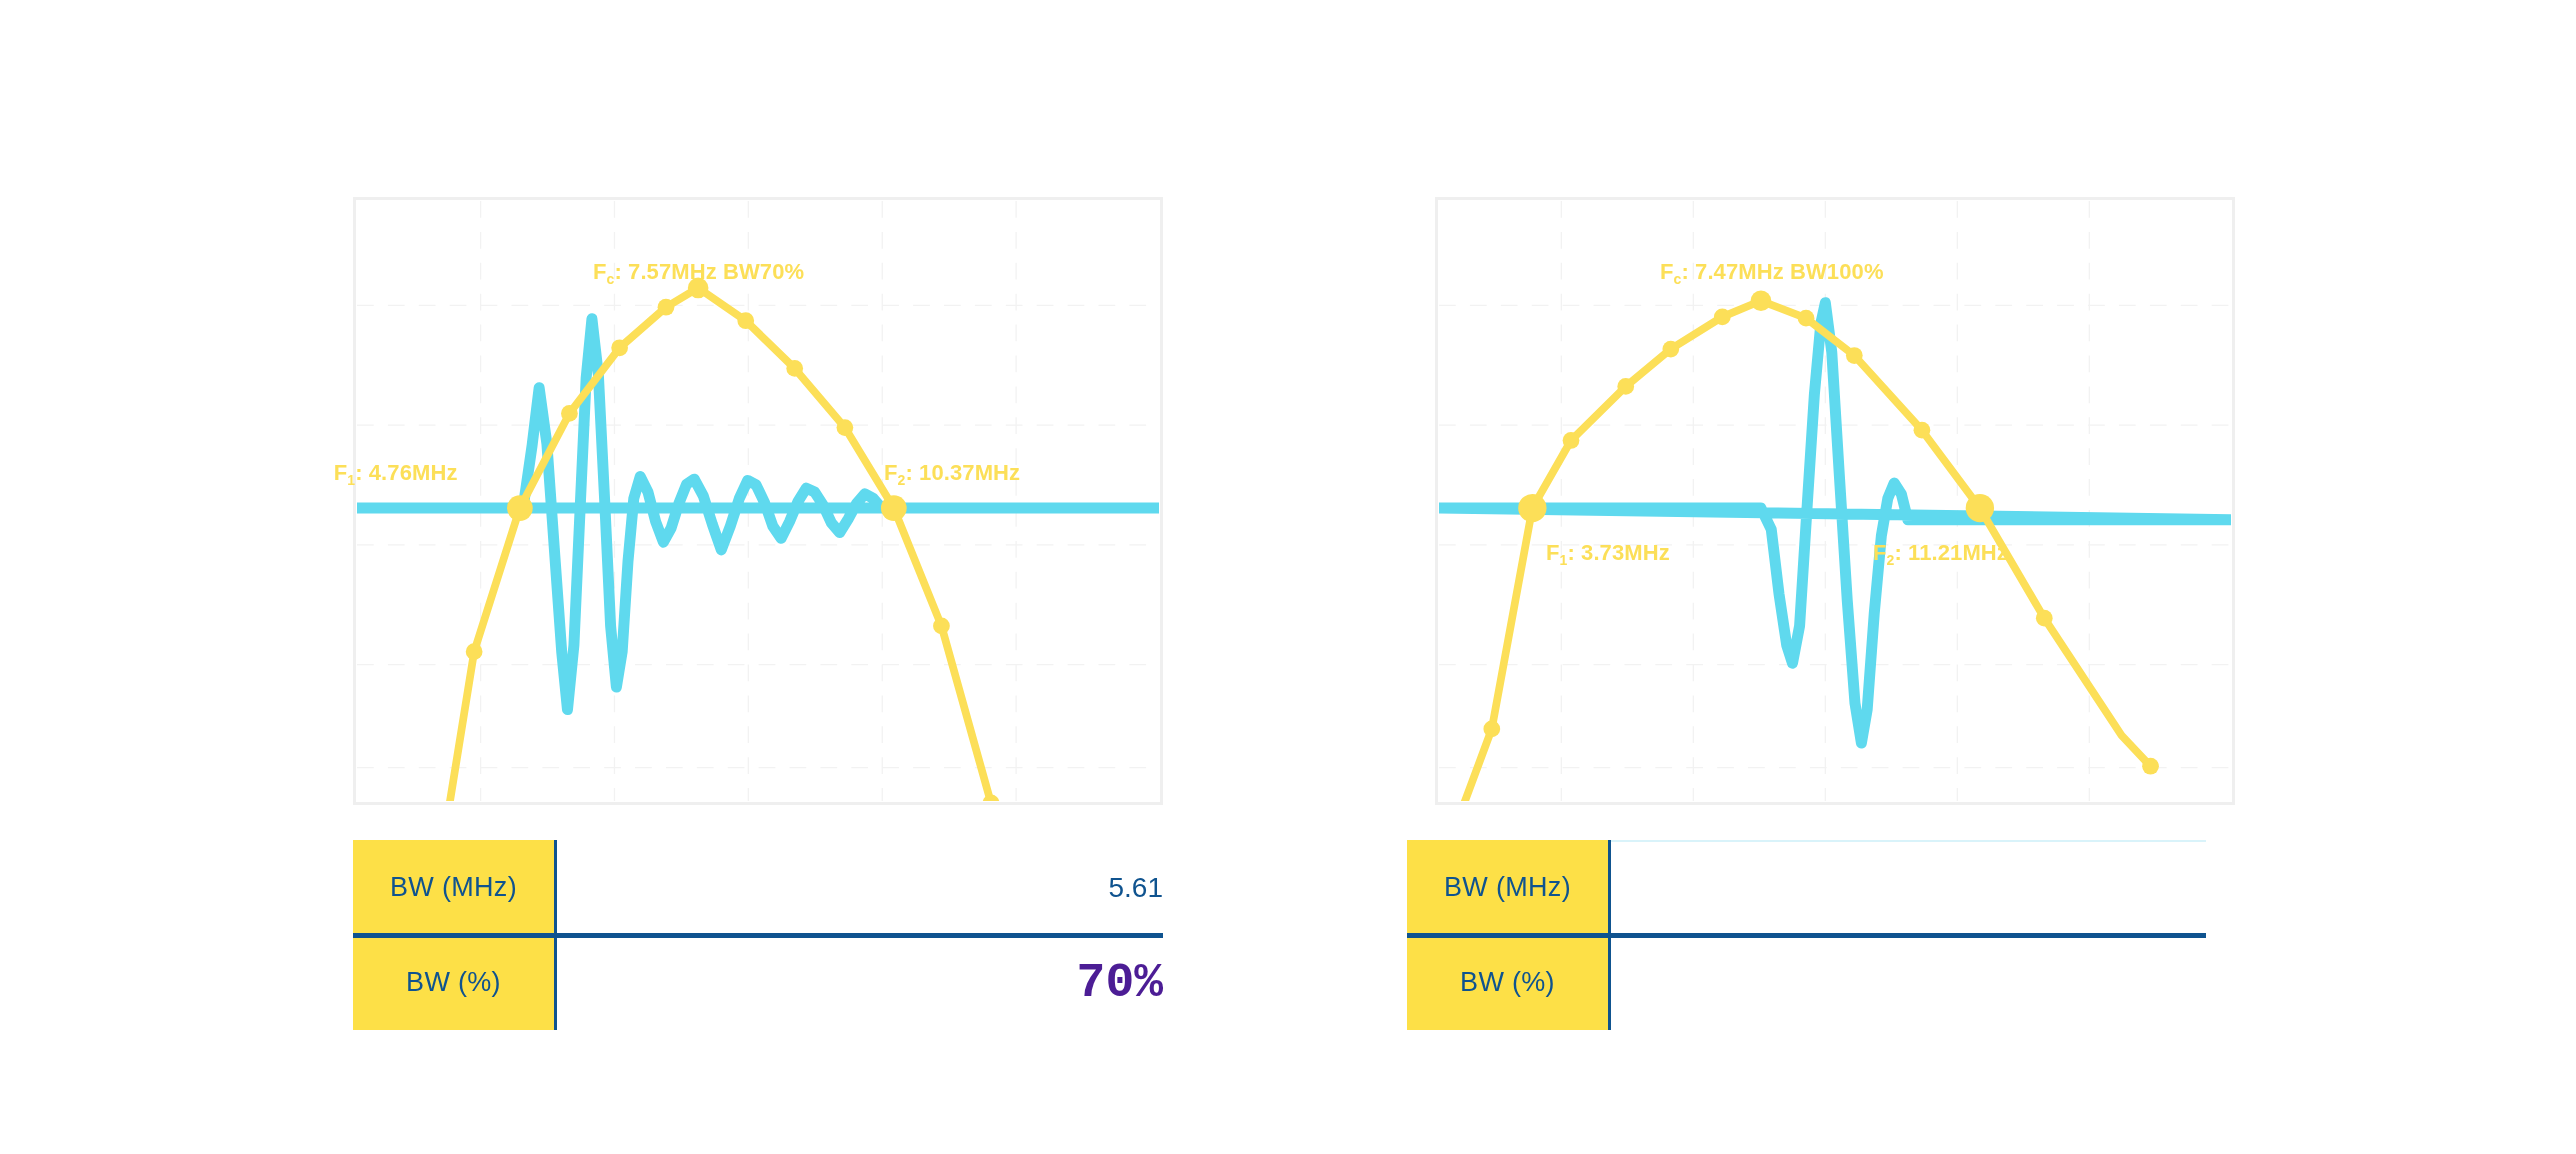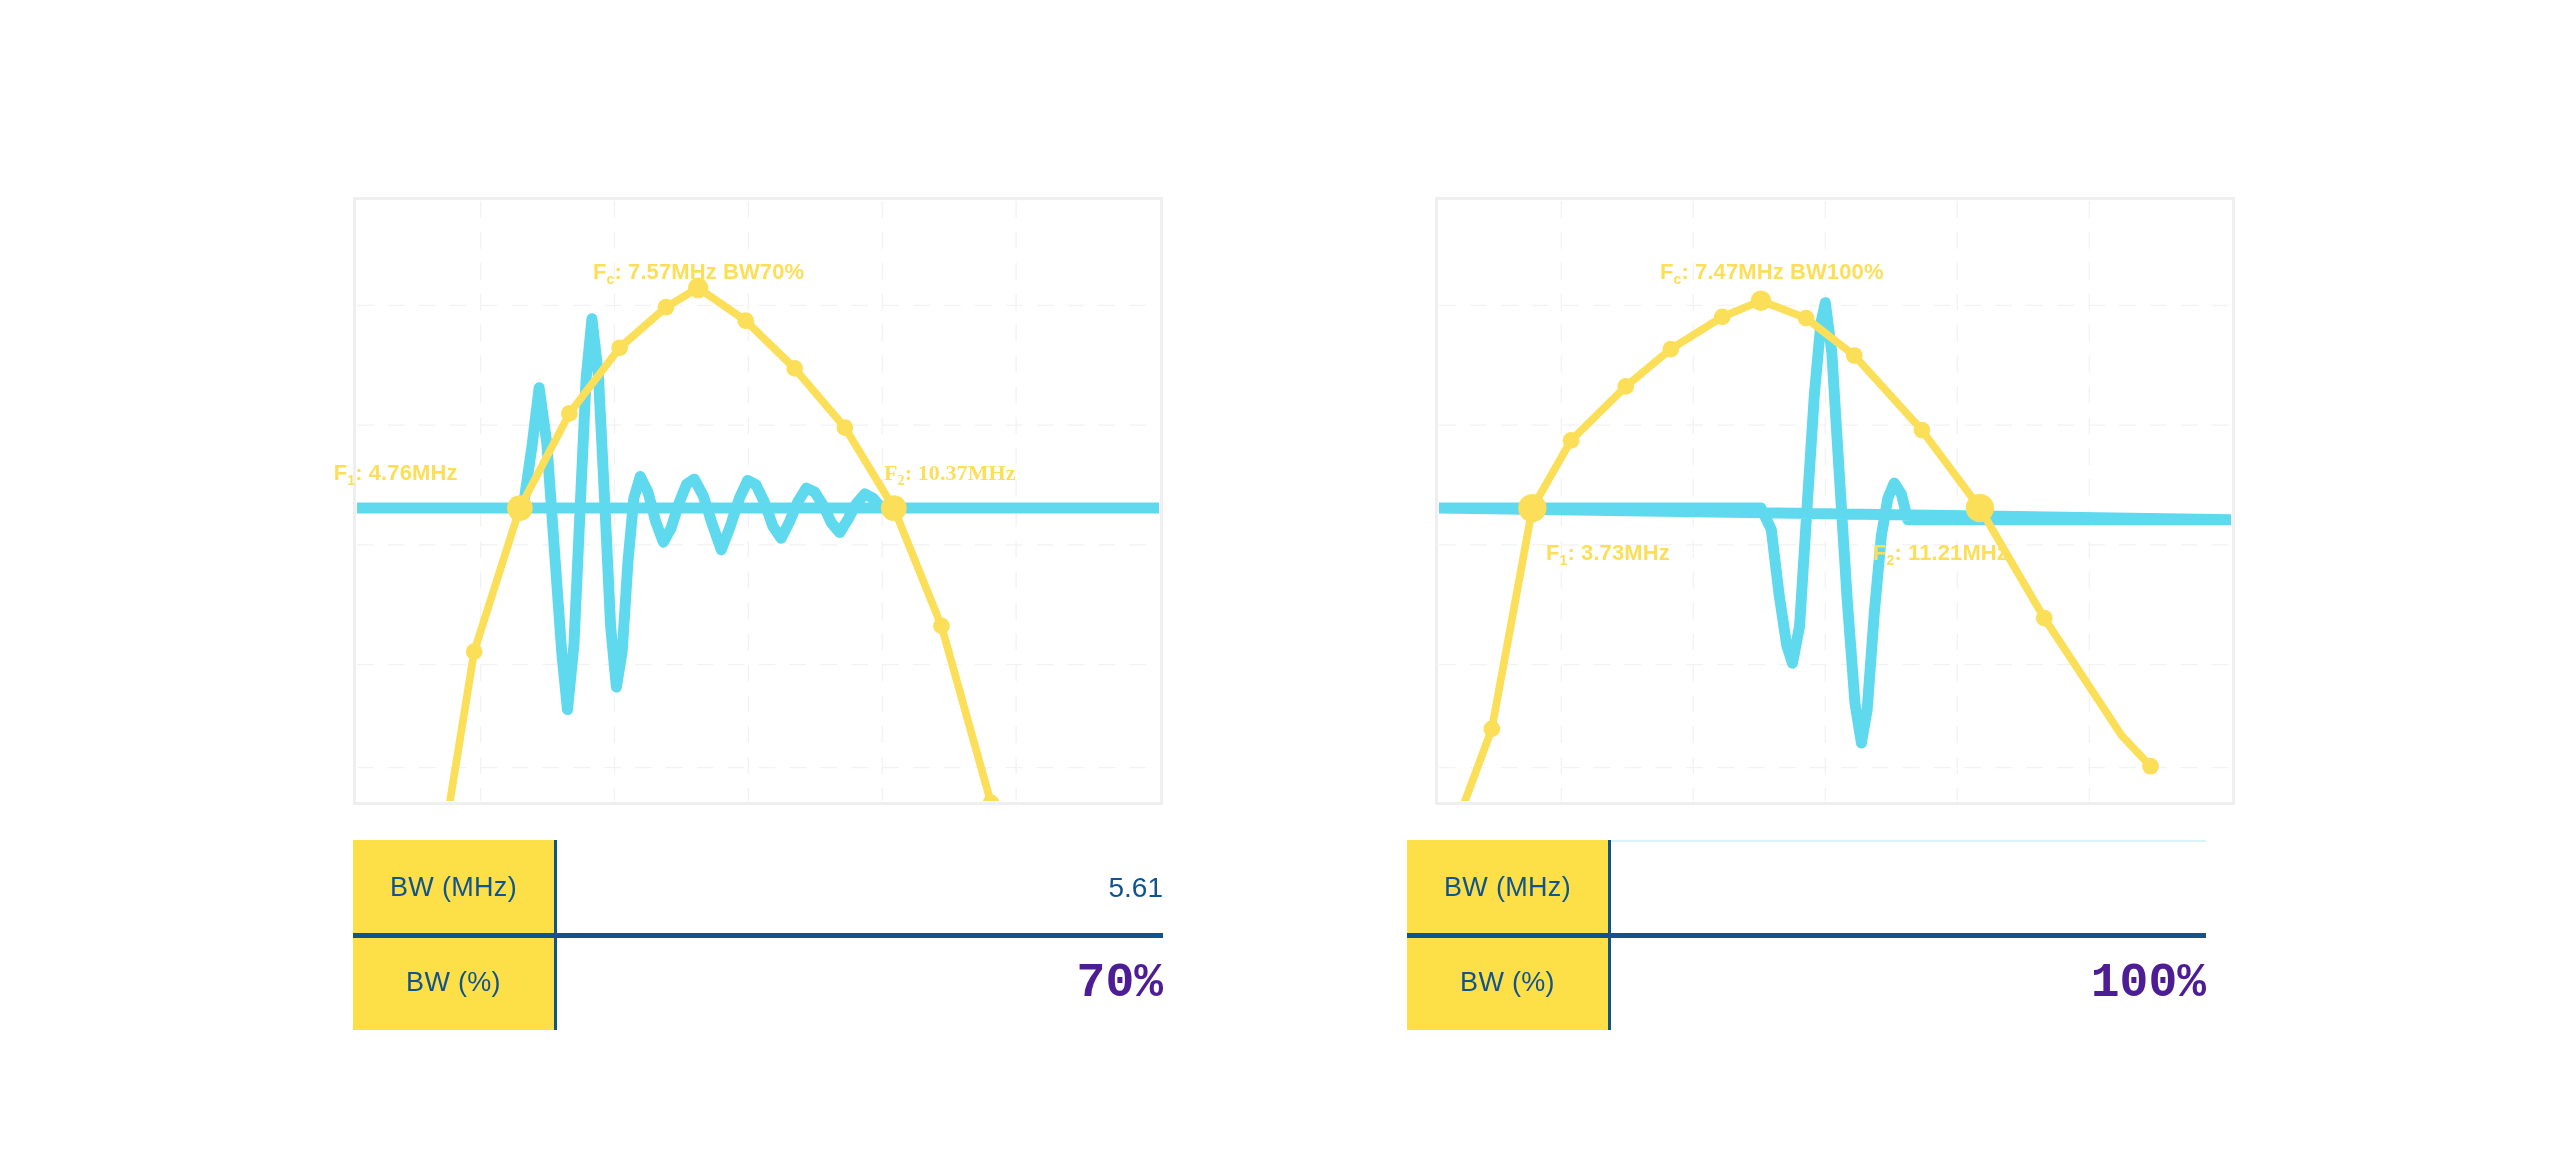--- a/index.html
+++ b/index.html
@@ -79,21 +79,21 @@
         <circle cx="985" cy="935" r="13"></circle>
       </g>
     </svg>
 
     <div class="lbl" style="left:240px;top:62px;">
       <span>F</span><sub>c</sub><span>: 7.57MHz BW70%</span>
     </div>
     <div class="lbl" style="left:-19.3px;top:263px;">
       <span>F</span><sub>1</sub><span>: 4.76MHz</span>
     </div>
-    <div class="lbl" style="left:531px;top:263px;font-family:Liberation Serif, serif;">
+    <div class="lbl" style="left:531px;top:263px;">
       <span>F</span><sub>2</sub><span>: 10.37MHz</span>
     </div>
   </div>
 
   <div class="table">
     <div class="tbl-topline"></div>
     <div class="tbl-row r1">
       <div class="tbl-label">BW (MHz)</div>
       <div class="tbl-divider"></div>
       <div class="tbl-value">
@@ -168,20 +168,17 @@
 
   <div class="table" style="left:119px;width:799px;">
     <div class="tbl-topline"></div>
     <div class="tbl-row r1">
       <div class="tbl-label">BW (MHz)</div>
       <div class="tbl-divider"></div>
     </div>
     <div class="tbl-row r2">
       <div class="tbl-label">BW (%)</div>
       <div class="tbl-divider"></div>
-      <div class="tbl-value">
-        <span class="val-pct">100%</span>
-      </div>
     </div>
     <div class="tbl-midline"></div>
   </div>
 </div>
 
 
 </body></html>

